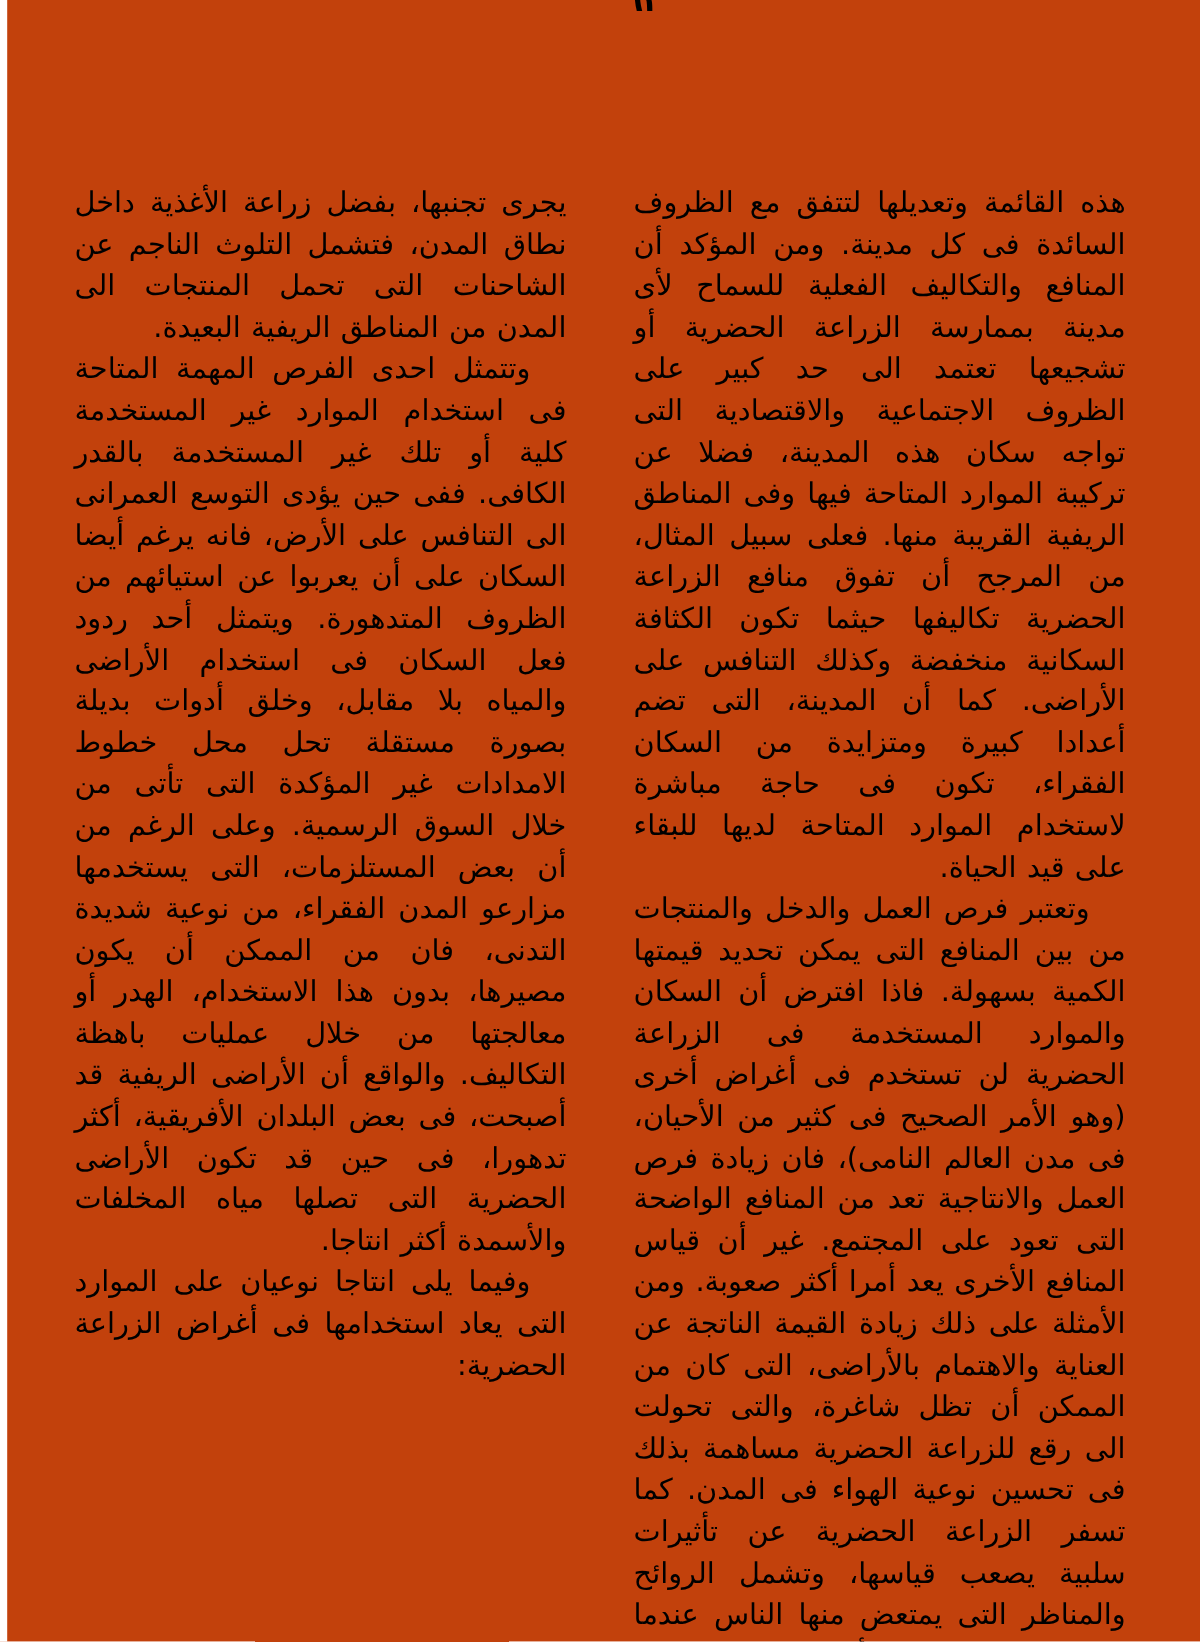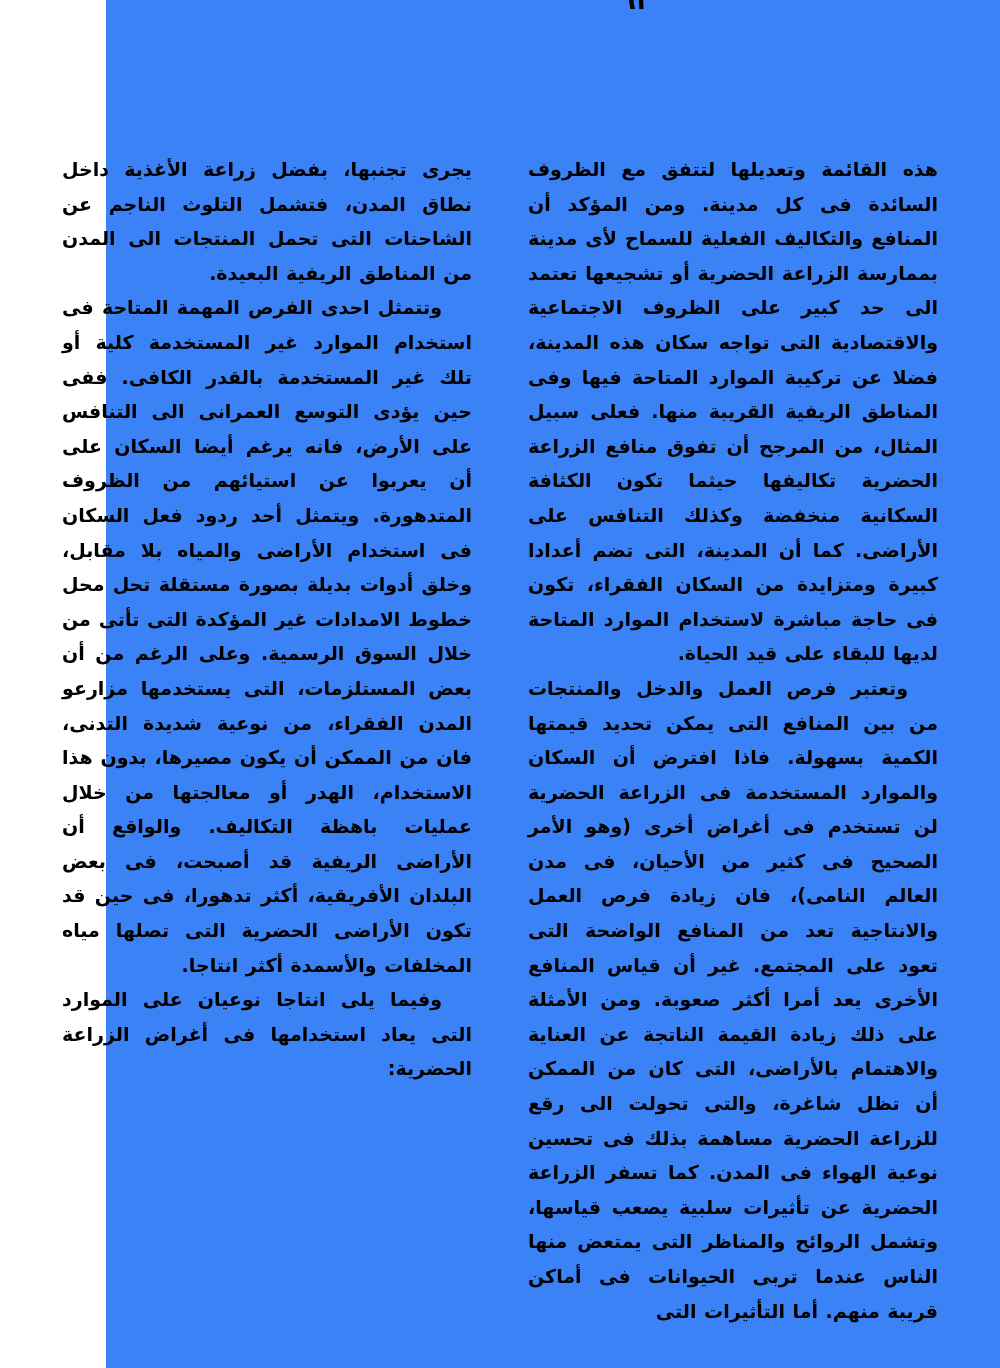--- a/index.html
+++ b/index.html
@@ -11,23 +11,23 @@
     width: 1000px;
     height: 1368px;
     overflow: hidden;
     position: relative;
     font-family: "DejaVu Sans", sans-serif;
     color: #000000;
     direction: rtl;
   }
   .page {
     position: relative;
-    width: 894px;
+    width: 994px;
     height: 1368px;
-    background: #3b82f6;
+    background: #c2410c;
   }
   .page-number {
     position: absolute;
     top: -14px;            
     left: 495px;
     width: 70px;
     text-align: center;
     font-size: 25px;
     font-weight: bold;
     direction: rtl;
@@ -40,22 +40,22 @@
     display: flex;
     gap: 56px;
   }
   .col {
     width: 410px;
     flex: 0 0 410px;
   }
   .para {
     margin: 0;
     padding: 0;
-    font-size: 19px;
-    font-weight: bold;
+    font-size: 24px;
+    font-weight: normal;
     line-height: 34.6px;
     text-align: justify;
     text-justify: inter-word;
     direction: rtl;
     word-spacing: 1px;
   }
   .para.indent {
     text-indent: 30px;
   }
 </style>

